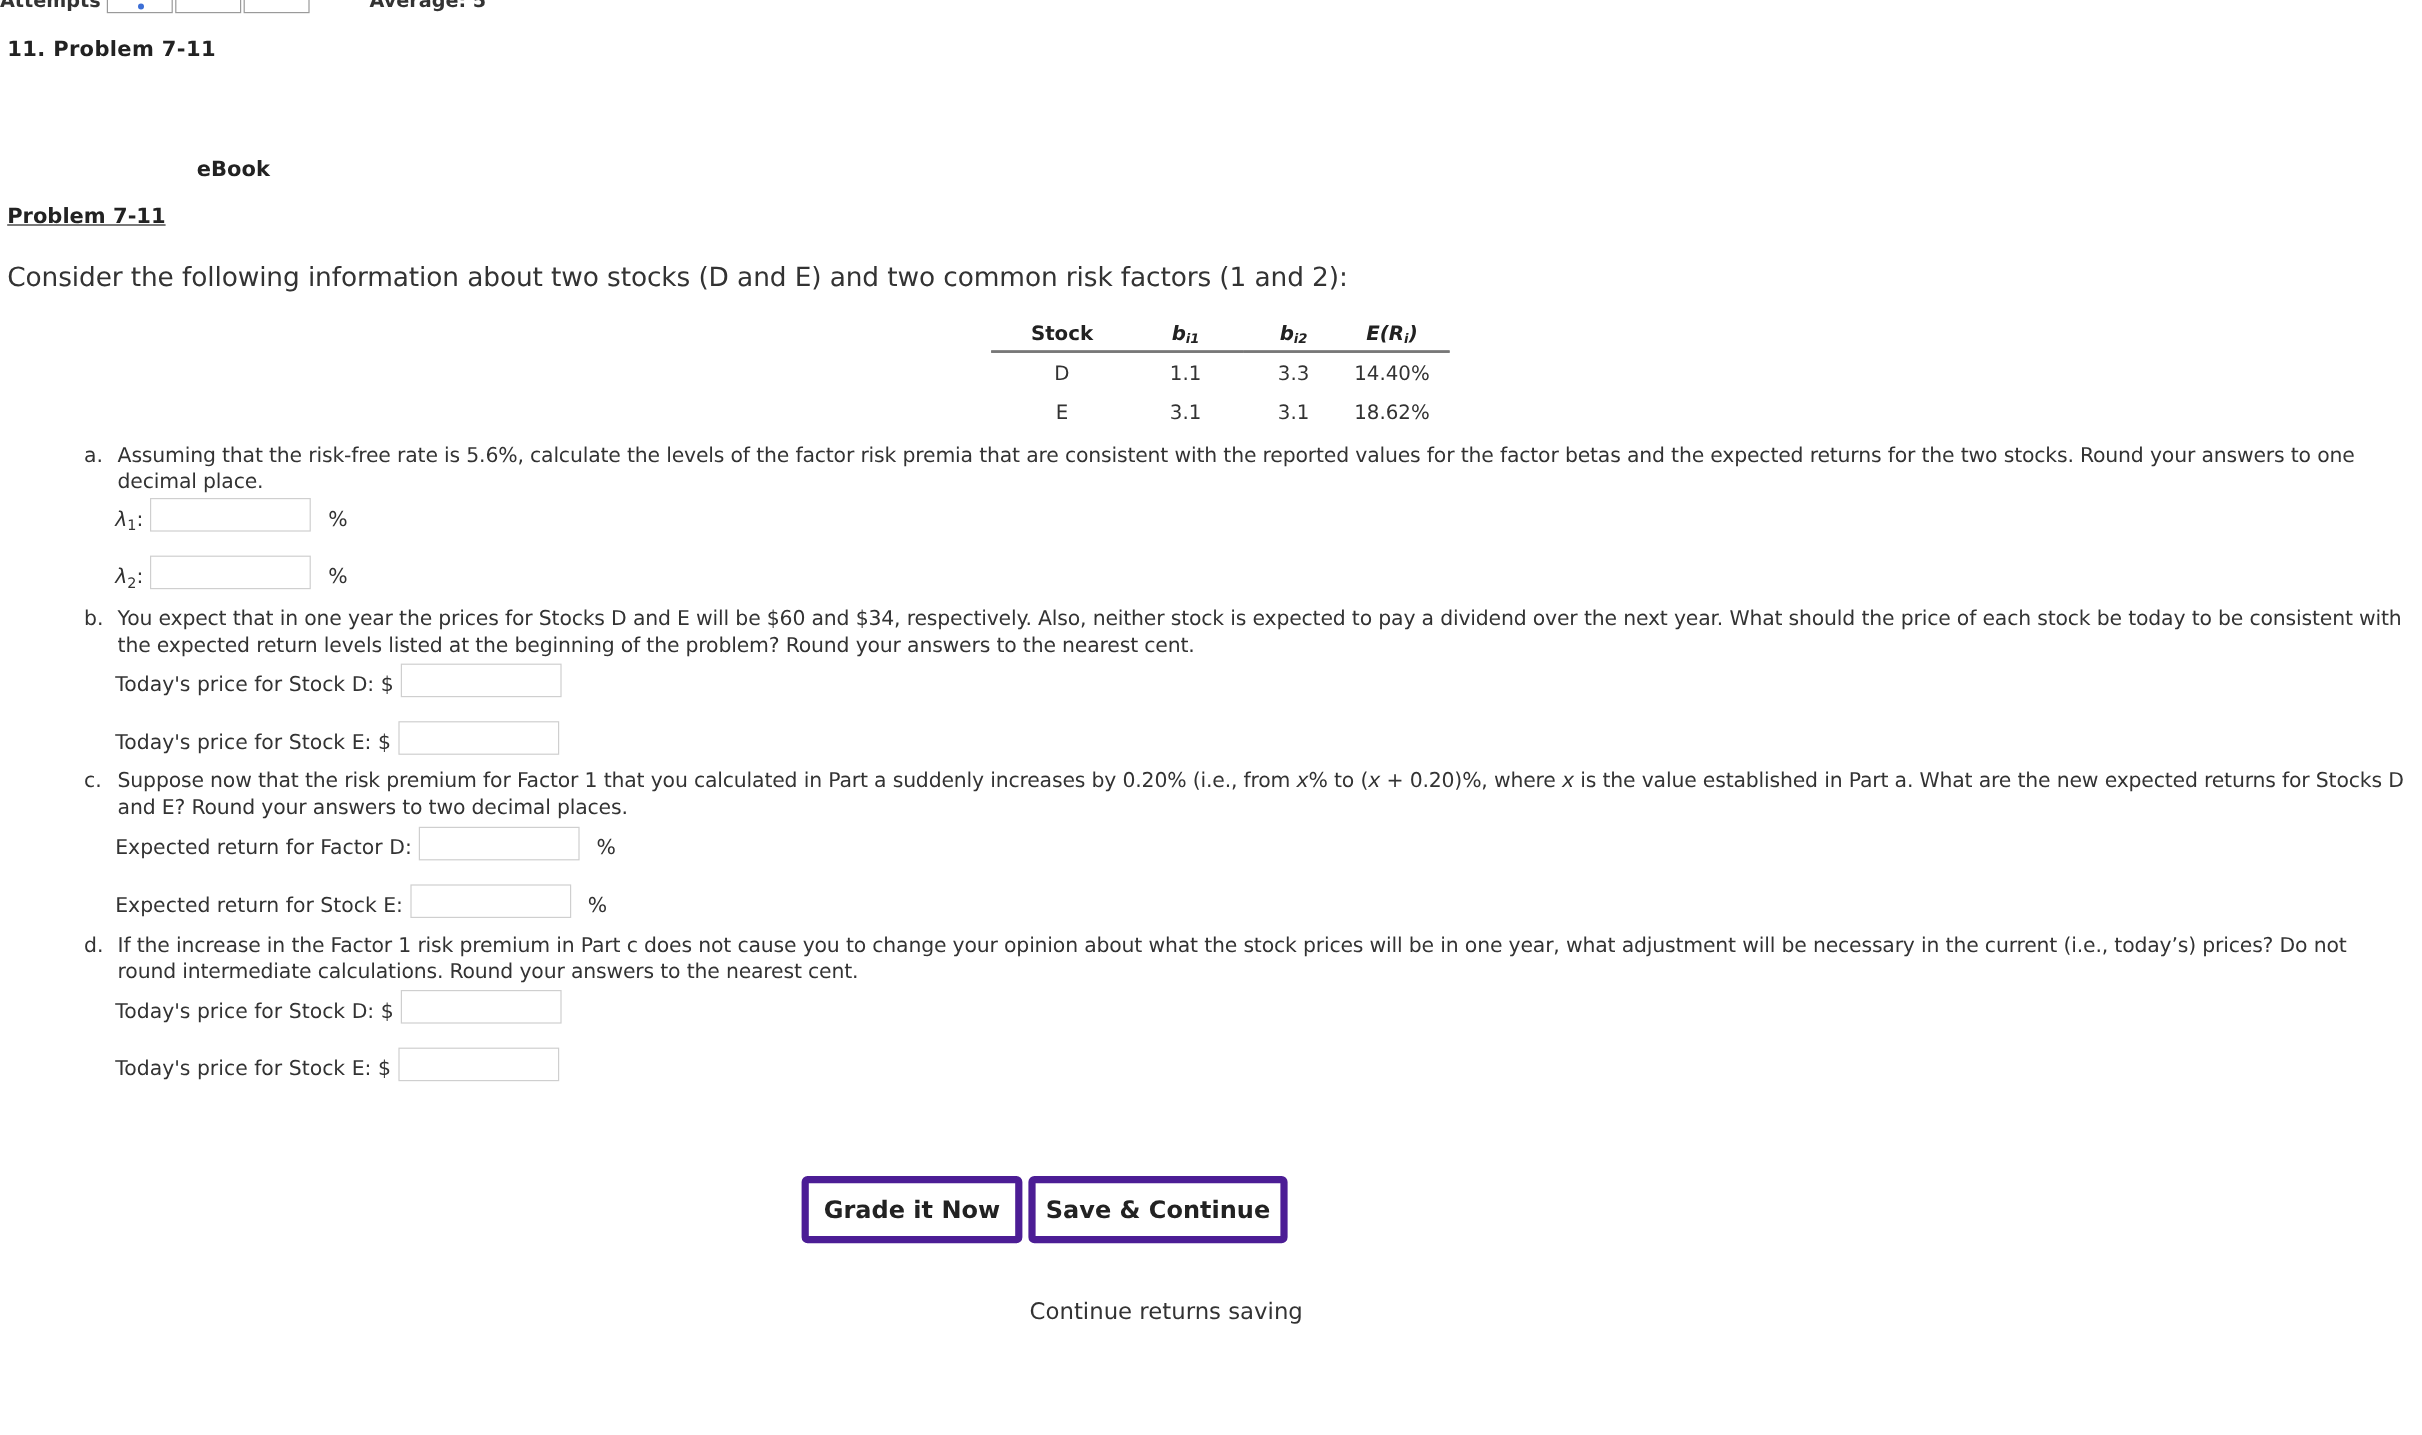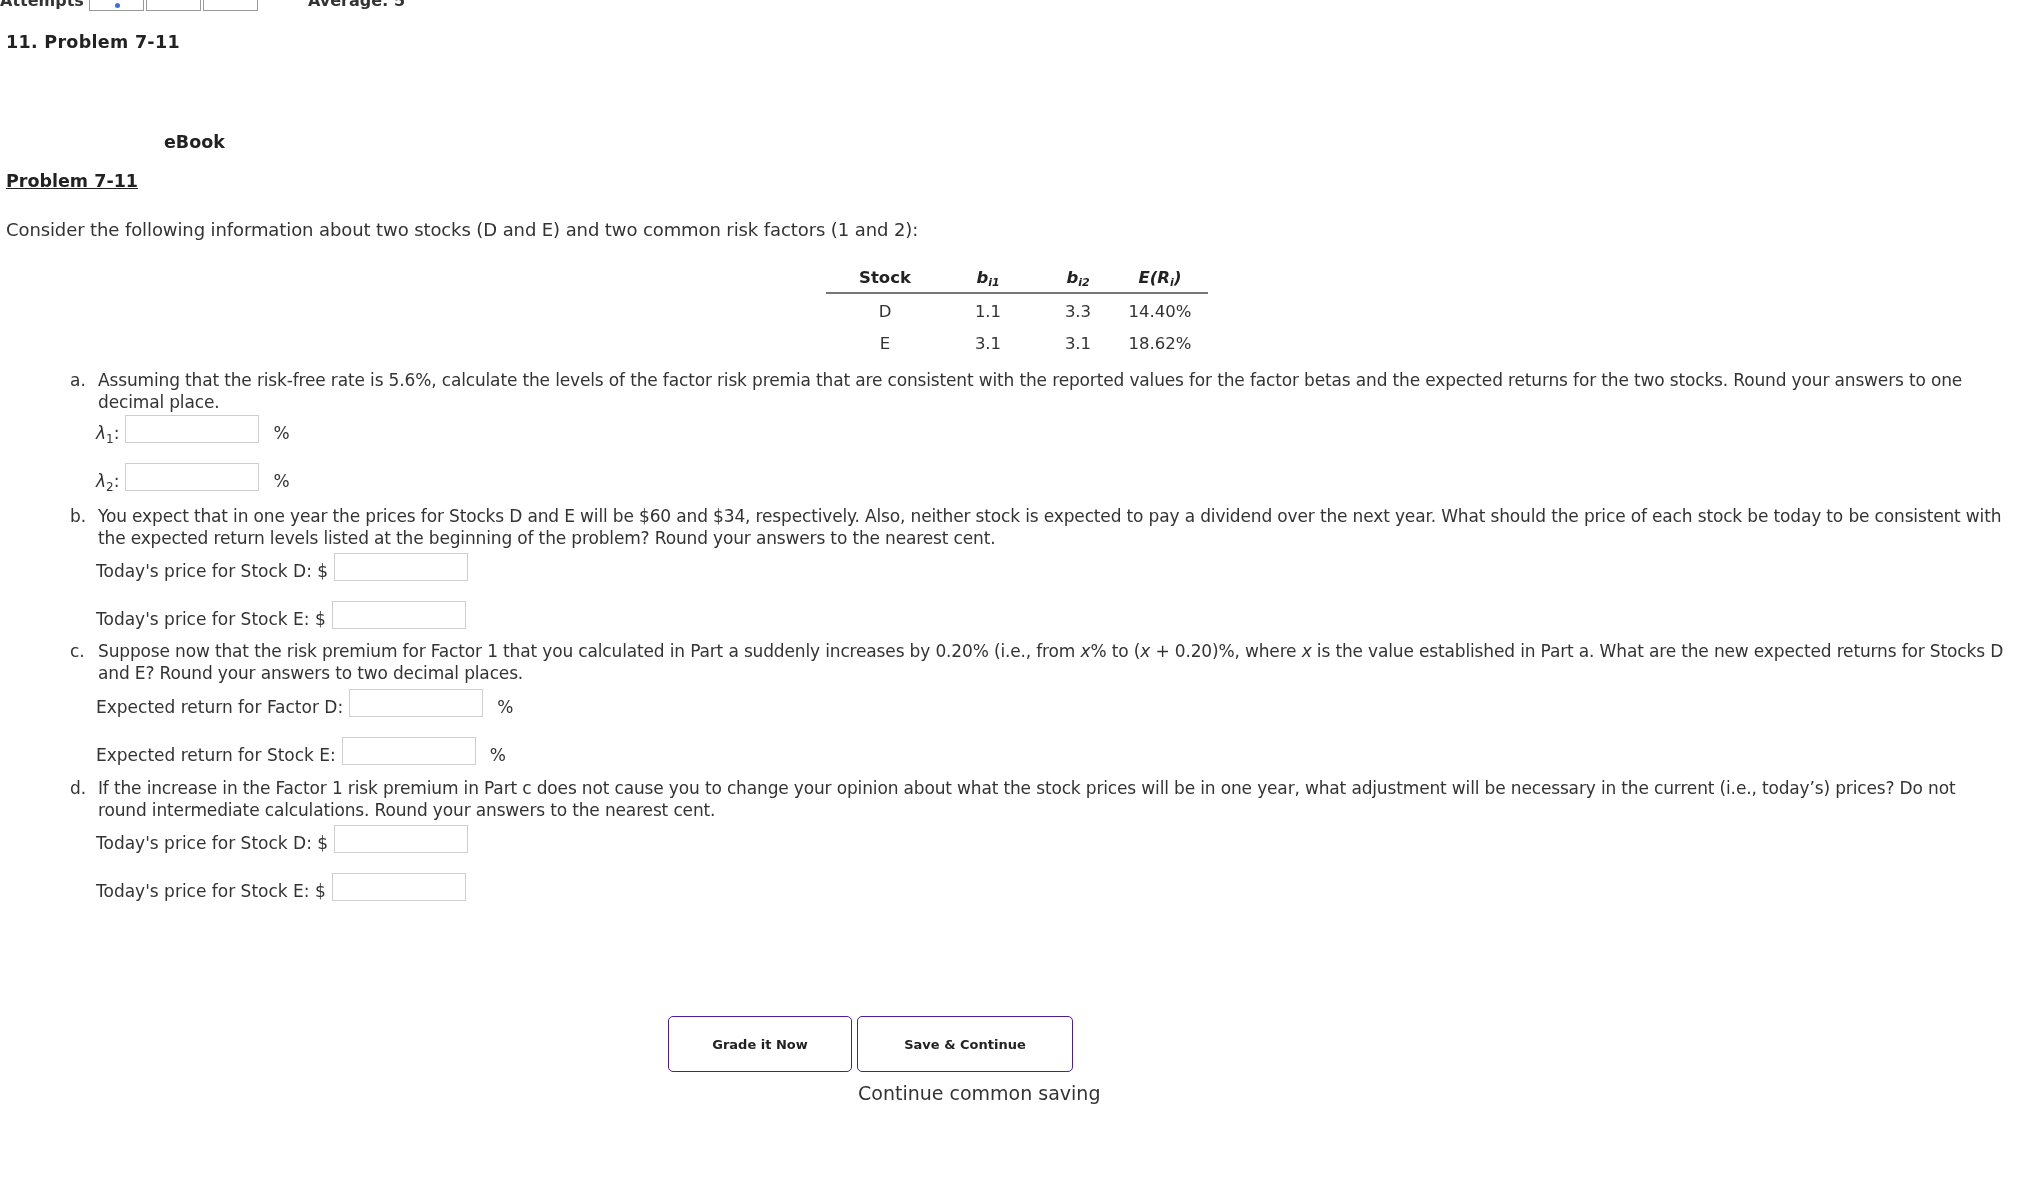--- a/index.html
+++ b/index.html
@@ -6,37 +6,37 @@
   body { width:2018px; height:1196px; position:relative; overflow:hidden;
          font-family:"DejaVu Sans", sans-serif; color:#333333; font-size:17px; }
   .abs { position:absolute; }
   .attempts-label { left:0; top:-9px; font-size:16px; font-weight:bold; color:#333; white-space:nowrap; }
   .attempt-box { top:-14px; width:55px; height:25px; border:1px solid #9a9a9a; background:#fff; box-sizing:border-box; }
   .attempt-dot { position:absolute; left:25px; top:16px; width:5px; height:5px; border-radius:50%; background:#3d6fd6; }
   .average-label { left:308px; top:-9px; font-size:16px; font-weight:bold; white-space:nowrap; }
   .qtitle { left:6px; top:32px; font-weight:bold; font-size:17.5px; color:#222; letter-spacing:0.3px; white-space:nowrap; }
   .ebook { left:164px; top:132px; font-weight:bold; font-size:17.5px; color:#222; white-space:nowrap; }
   .ptitle { left:6px; top:171px; font-weight:bold; font-size:17.5px; color:#222; white-space:nowrap;text-decoration:underline; }
-  .intro { left:6px; top:219px; white-space:nowrap; font-size:18px; letter-spacing:-0.1px; }
+  .intro { left:6px; top:219px; white-space:nowrap; font-size:22px; letter-spacing:-0.1px; }
   table.data { position:absolute; left:826px; top:262px; border-collapse:collapse; font-size:16.5px; color:#333; }
   table.data th { font-weight:bold; color:#222; padding:4px 0 4px 0; border-bottom:2px solid #777; text-align:center; height:22px; }
   table.data td { padding:5px 0 3px 0; text-align:center; height:24px; }
   table.data th.c0, table.data td.c0 { text-align:center; width:110px; padding-left:4px; }
   table.data .c1 { width:96px; }
   table.data .c2 { width:84px; }
   table.data .c3 { width:80px; padding-right:8px; }
   .sub { font-style:italic; font-size:11px; font-weight:bold; position:relative; top:3px;text-align:center; }
   .part { left:70px; width:1935px; font-size:17px; line-height:22px; }
   .part .letter { position:absolute; left:0; top:0; }
   .part .ptext { margin-left:28px; display:block; letter-spacing:-0.15px; }
   .row { position:absolute; left:96px; height:30px; display:flex; align-items:flex-end; white-space:nowrap; font-size:17px; }
   .ans-input { height:28px; border:1px solid #cfcfcf; box-sizing:border-box; background:#fff; padding:0 4px; font-family:"DejaVu Sans", sans-serif; font-size:16px; outline:none; margin-left:6px; }
   .unit { margin-left:14px; }
-  .btn { position:absolute; top:1016px; height:56px; border:1px solid #4c1d95; border-radius:5px; background:#fff; box-sizing:border-box;
-         font-family:"DejaVu Sans", sans-serif; font-weight:bold; font-size:13px; color:#222; display:flex; align-items:center; justify-content:center; cursor:pointer; }
+  .btn { position:absolute; top:980px; height:56px; border:6px solid #4c1d95; border-radius:5px; background:#fff; box-sizing:border-box;
+         font-family:"DejaVu Sans", sans-serif; font-weight:bold; font-size:20px; color:#222; display:flex; align-items:center; justify-content:center; cursor:pointer; }
   .link-continue { left:858px; top:1082px; font-size:19px; color:#333; white-space:nowrap; cursor:pointer; }
   i.var { font-style:italic; }
 </style>
 </head>
 <body>
 
 <div class="abs attempts-label">Attempts</div>
 <div class="abs attempt-box" style="left:89px;">
     <span class="attempt-dot"></span>
   </div>
@@ -125,13 +125,13 @@
   <span>Today's price for Stock D: $</span>
   <input class="ans-input" style="width: 134px;" value="">
 </div>
 <div class="row" style="top:871px;">
   <span>Today's price for Stock E: $</span>
   <input class="ans-input" style="width: 134px;" value="">
 </div>
 
 <button class="btn" style="left:668px; width:184px;">Grade it Now</button>
 <button class="btn" style="left:857px; width:216px;">Save &amp; Continue</button>
-<div class="abs link-continue">Continue common saving</div>
+<div class="abs link-continue">Continue returns saving</div>
 
 </body></html>

